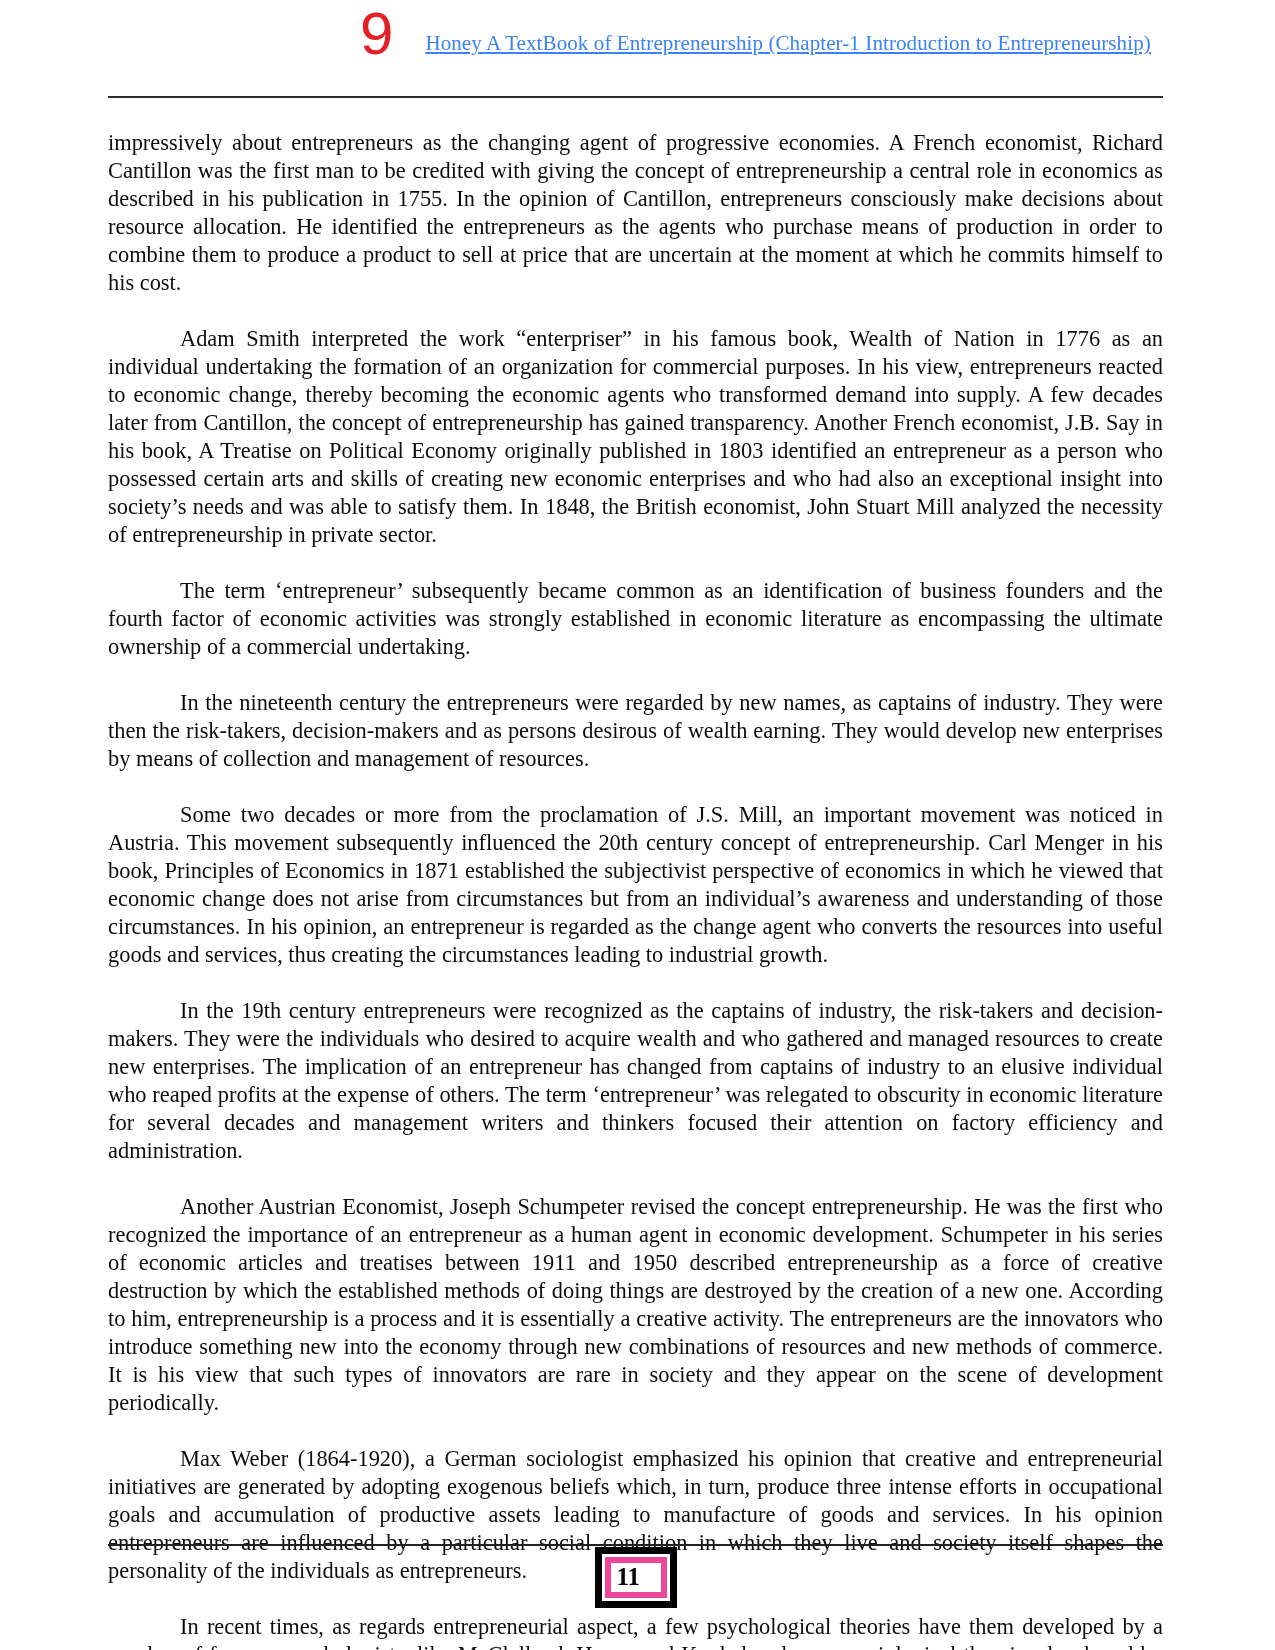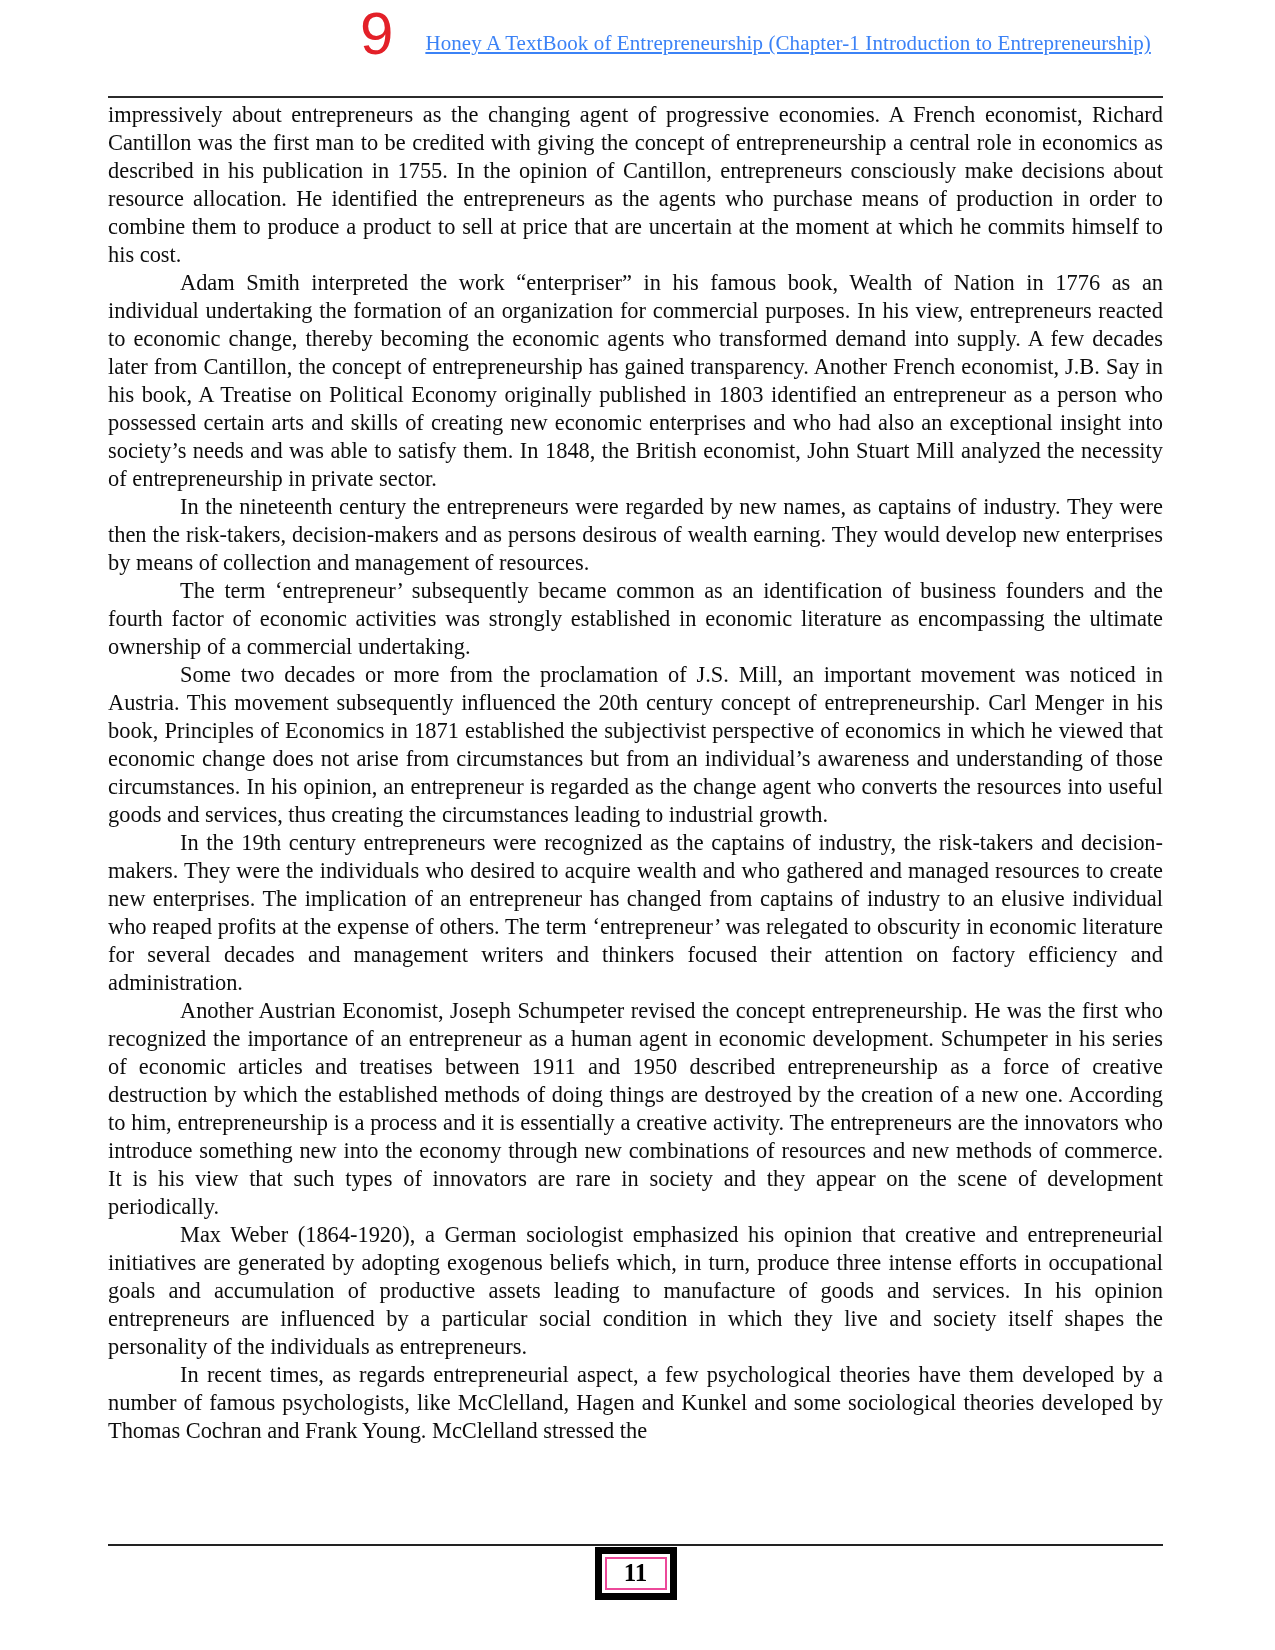--- a/index.html
+++ b/index.html
@@ -53,20 +53,21 @@
     position: absolute;
     top: 101px;
     left: 108px;
     right: 112px;
   }
   .page-body p.para {
     font-size: 22.4px;
     line-height: 28px;
     text-align: justify;
     text-justify: inter-word;
+    margin-top: 28px;
   }
   .page-body p.para.indent { text-indent: 72px; }
   .page-body .it { }
 
   
   .page-footer {
     position: absolute;
     top: 1544px;
     left: 108px;
     right: 112px;
@@ -76,22 +77,22 @@
     width: 82px;
     margin: 1px auto 0;
     background: #000;
     padding: 7px;
   }
   .page-number-mat {
     background: #fff;
     padding: 3px;
   }
   .page-number-inner {
-    border: 2px solid #ec4899;
-    text-align: center;
+    border: 6px solid #ec4899;
+    text-align: left;
     padding: 0 6px 2px;
   }
   .page-number {
     font-size: 25px;
     font-weight: bold;
     line-height: 27px;
     color: #000;
   }
 </style>
 </head>
@@ -103,22 +104,22 @@
     <div class="header-row">
       <span class="header-number" style="color: rgb(227, 32, 40);">9</span>
       <span class="header-title">Honey A TextBook of  Entrepreneurship (Chapter-1 Introduction to Entrepreneurship)</span>
     </div>
     <div class="header-rule"></div>
   </div>
 
   <div class="page-body">
       <p class="para"><span>impressively about entrepreneurs as the changing agent of progressive economies. A French economist, Richard Cantillon was the first man to be credited with giving the concept of entrepreneurship a central role in economics as described in his publication in 1755. In the opinion of Cantillon, entrepreneurs consciously make decisions about resource allocation. He identified the entrepreneurs as the agents who purchase means of production in order to combine them to produce a product to sell at price that are uncertain at the moment at which he commits himself to his cost.</span></p>
       <p class="para indent"><span>Adam Smith interpreted the work “enterpriser” in his famous book, </span><span class="it">Wealth of Nation</span><span> in 1776 as an individual undertaking the formation of an organization for commercial purposes. In his view, entrepreneurs reacted to economic change, thereby becoming the economic agents who transformed demand into supply. A few decades later from Cantillon, the concept of entrepreneurship has gained transparency. Another French economist, J.B. Say in his book, </span><span class="it">A Treatise on Political Economy</span><span> originally published in 1803 identified an entrepreneur as a person who possessed certain arts and skills of creating new economic enterprises and who had also an exceptional insight into society’s needs and was able to satisfy them. In 1848, the British economist, John Stuart Mill analyzed the necessity of entrepreneurship in private sector.</span></p>
+      <p class="para indent"><span>The term ‘entrepreneur’ subsequently became common as an identification of business founders and the fourth factor of economic activities was strongly established in economic literature as encompassing the ultimate ownership of a commercial undertaking.</span></p>
       <p class="para indent"><span>In the nineteenth century the entrepreneurs were regarded by new names, as captains of industry. They were then the risk-takers, decision-makers and as persons desirous of wealth earning. They would develop new enterprises by means of collection and management of resources.</span></p>
-      <p class="para indent"><span>The term ‘entrepreneur’ subsequently became common as an identification of business founders and the fourth factor of economic activities was strongly established in economic literature as encompassing the ultimate ownership of a commercial undertaking.</span></p>
       <p class="para indent"><span>Some two decades or more from the proclamation of J.S. Mill, an important movement was noticed in Austria. This movement subsequently influenced the 20th century concept of entrepreneurship. Carl Menger in his book, Principles of Economics in 1871 established the subjectivist perspective of economics in which he viewed that economic change does not arise from circumstances but from an individual’s awareness and understanding of those circumstances. In his opinion, an entrepreneur is regarded as the change agent who converts the resources into useful goods and services, thus creating the circumstances leading to industrial growth.</span></p>
       <p class="para indent"><span>In the 19th century entrepreneurs were recognized as the captains of industry, the risk-takers and decision-makers. They were the individuals who desired to acquire wealth and who gathered and managed resources to create new enterprises. The implication of an entrepreneur has changed from captains of industry to an elusive individual who reaped profits at the expense of others. The term ‘entrepreneur’ was relegated to obscurity in economic literature for several decades and management writers and thinkers focused their attention on factory efficiency and administration.</span></p>
       <p class="para indent"><span>Another Austrian Economist, Joseph Schumpeter revised the concept entrepreneurship. He was the first who recognized the importance of an entrepreneur as a human agent in economic development. Schumpeter in his series of economic articles and treatises between 1911 and 1950 described entrepreneurship as a force of creative destruction by which the established methods of doing things are destroyed by the creation of a new one. According to him, entrepreneurship is a process and it is essentially a creative activity. The entrepreneurs are the innovators who introduce something new into the economy through new combinations of resources and new methods of commerce. It is his view that such types of innovators are rare in society and they appear on the scene of development periodically.</span></p>
       <p class="para indent"><span>Max Weber (1864-1920), a German sociologist emphasized his opinion that creative and entrepreneurial initiatives are generated by adopting exogenous beliefs which, in turn, produce three intense efforts in occupational goals and accumulation of productive assets leading to manufacture of goods and services. In his opinion entrepreneurs are influenced by a particular social condition in which they live and society itself shapes the personality of the individuals as entrepreneurs.</span></p>
       <p class="para indent"><span>In recent times, as regards entrepreneurial aspect, a few psychological theories have them developed by a number of famous psychologists, like McClelland, Hagen and Kunkel and some sociological theories developed by Thomas Cochran and Frank Young. McClelland stressed the</span></p>
     </div>
 
   <div class="page-footer">
     <div class="footer-rule"></div>
     <div class="page-number-box">

